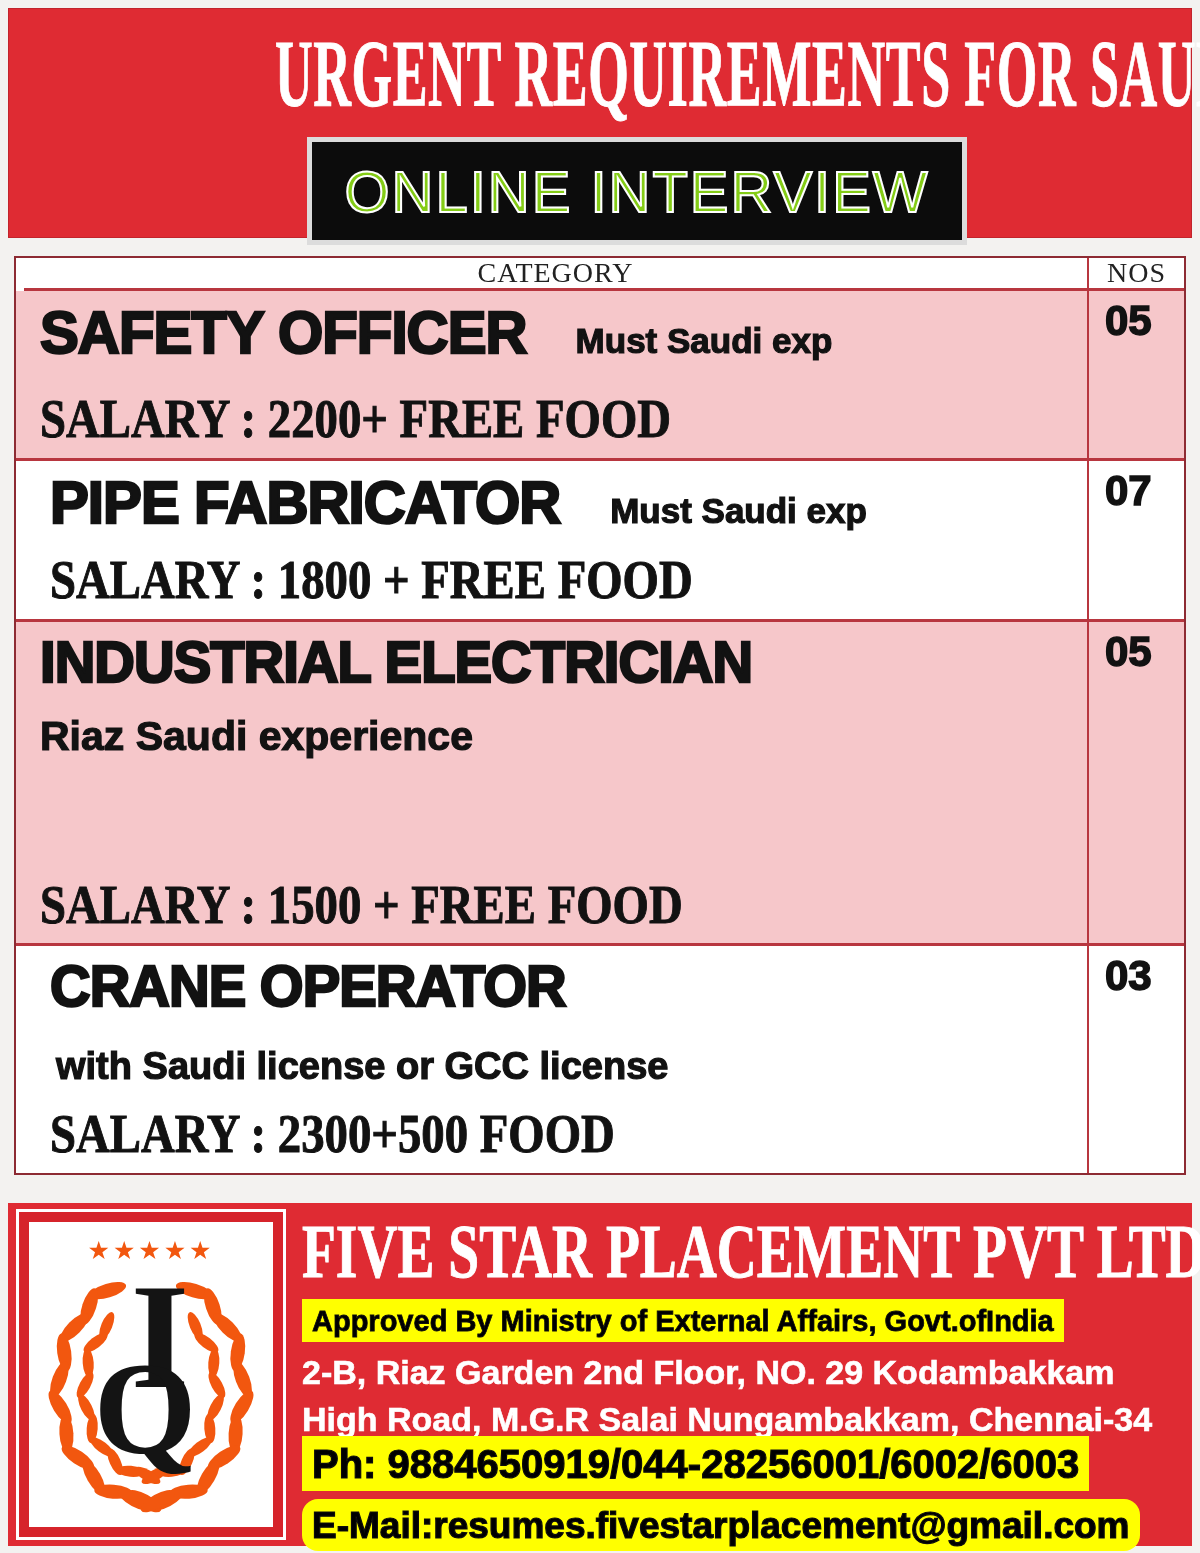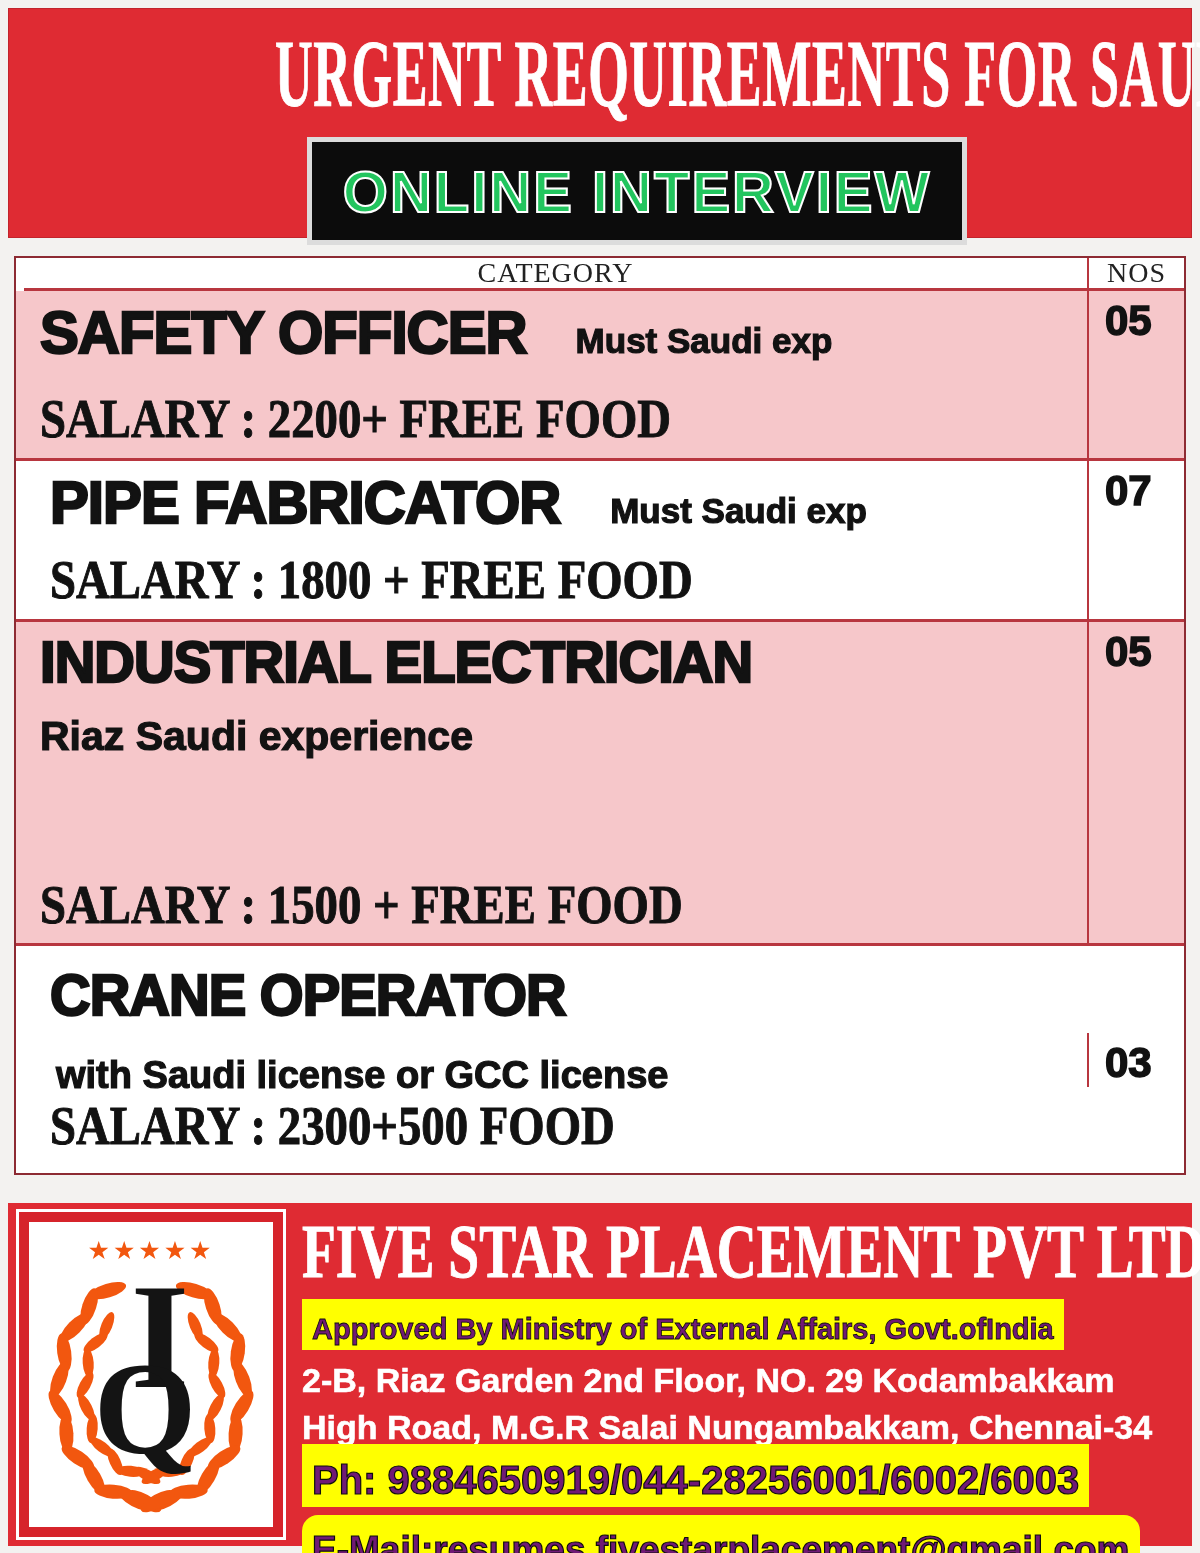--- a/index.html
+++ b/index.html
@@ -23,41 +23,41 @@
     font-size:95px;line-height:1.0;letter-spacing:1px;
     transform:scaleX(0.55);transform-origin:center top;
     -webkit-text-stroke:1px #fff;
   }
   .interview-box{
     position:absolute;left:298px;bottom:-8px;width:660px;height:108px;
     background:#0c0c0c;border:5px solid #dcdcdc;
     display:flex;align-items:center;justify-content:center;
   }
   .interview-label{
-    color:#22c55e;font-size:58px;font-weight:bold;letter-spacing:2px;
+    color:#84cc16;font-size:58px;font-weight:normal;letter-spacing:2px;
     -webkit-text-stroke:2px #fff;white-space:nowrap;text-align:right;
   }
   
   .job-table{
     position:absolute;left:14px;top:256px;width:1172px;height:919px;
     background:#fff;border:2px solid var(--outerBorder);
     display:flex;flex-direction:column;
   }
   .thead{
     height:33px;display:flex;background:#fff;border-bottom:3px solid var(--tableBorder);
     font-family:"Liberation Serif",serif;color:#222;font-size:28px;margin-left:8px;
   }
   .thead .cat-h{flex:1;display:flex;align-items:center;justify-content:center;letter-spacing:1px;}
   .thead .nos-h{width:97px;border-left:2px solid var(--tableBorder);display:flex;align-items:center;justify-content:center;letter-spacing:1px;}
   .trow{display:flex;}
   .trow.pink{background:var(--pink);gap:16px;}
   .trow.white{background:#fff;padding-left:10px;}
   .trow{border-bottom:3px solid var(--tableBorder);}
   .trow:last-child{border-bottom:none;}
-  .r0{height:182px;} .r1{height:172px;} .r2{height:348px;} .r3{height:243px;align-items:center;}
+  .r0{height:182px;} .r1{height:172px;} .r2{height:348px;} .r3{height:243px;}
   .cat-cell{flex:1;display:flex;flex-direction:column;padding:8px 0 10px 24px;overflow:hidden;}
   .nos-cell{
     width:97px;border-left:2px solid var(--tableBorder);
     font-size:42px;font-weight:bold;color:var(--ink);
     -webkit-text-stroke:1.5px var(--ink);
     padding:6px 0 0 16px;
   }
   .title-line{display:flex;align-items:baseline;white-space:nowrap;}
   .job-title{
     font-size:60px;font-weight:bold;color:var(--ink);letter-spacing:-1px;
@@ -91,22 +91,22 @@
   }
   .logo-panel svg{width:100%;height:100%;display:block;}
   .footer-right{position:absolute;left:294px;top:4px;width:886px;height:335px;}
   .company-name{
     font-family:"Liberation Serif",serif;font-weight:bold;color:#fff;
     font-size:77px;line-height:1.0;white-space:nowrap;margin-top:6px;
     transform:scaleX(0.72);transform-origin:left top;
     -webkit-text-stroke:1px #fff;
   }
   .hl-bar{
-    display:inline-block;background:var(--yellow);color:#701a75;
-    font-weight:bold;padding:14px 10px 4px 10px;white-space:nowrap;
+    display:inline-block;background:var(--yellow);color:#000000;
+    font-weight:bold;padding:6px 10px 4px 10px;white-space:nowrap;
   }
   .approved-bar{font-size:29px;margin-top:9px;-webkit-text-stroke:0.8px #0d0d0d;}
   .addr{
     color:#fff;font-weight:bold;font-size:34px;line-height:1.0;
     margin-top:13px;white-space:nowrap;-webkit-text-stroke:0.6px #fff;
   }
   .phone-bar{font-size:40px;-webkit-text-stroke:1.2px #0d0d0d;}
   .email-bar{font-size:37px;margin-top:8px;border-radius:16px;-webkit-text-stroke:1.2px #0d0d0d;}
 </style>
 </head>

